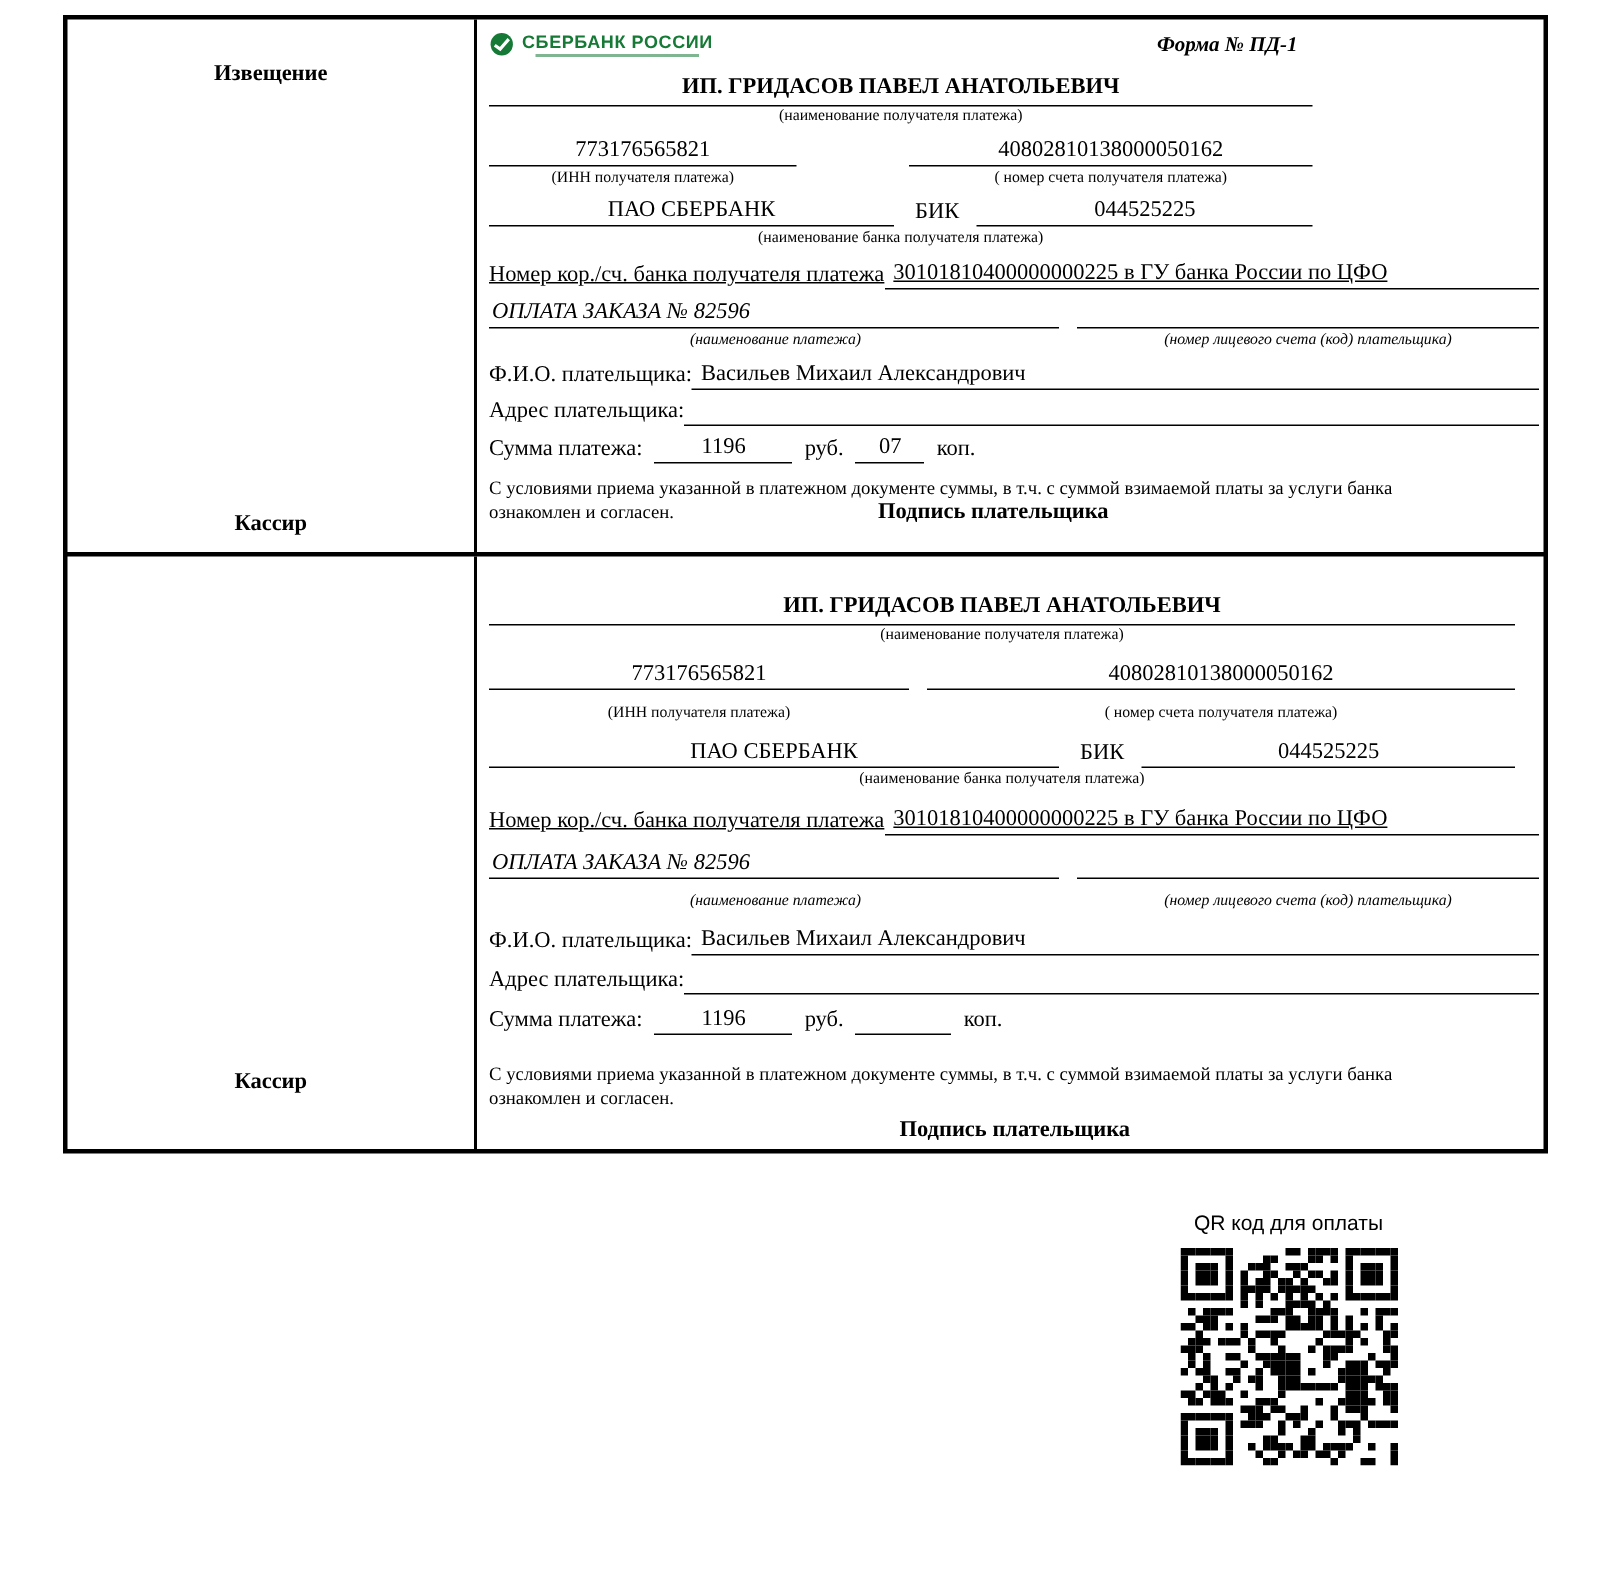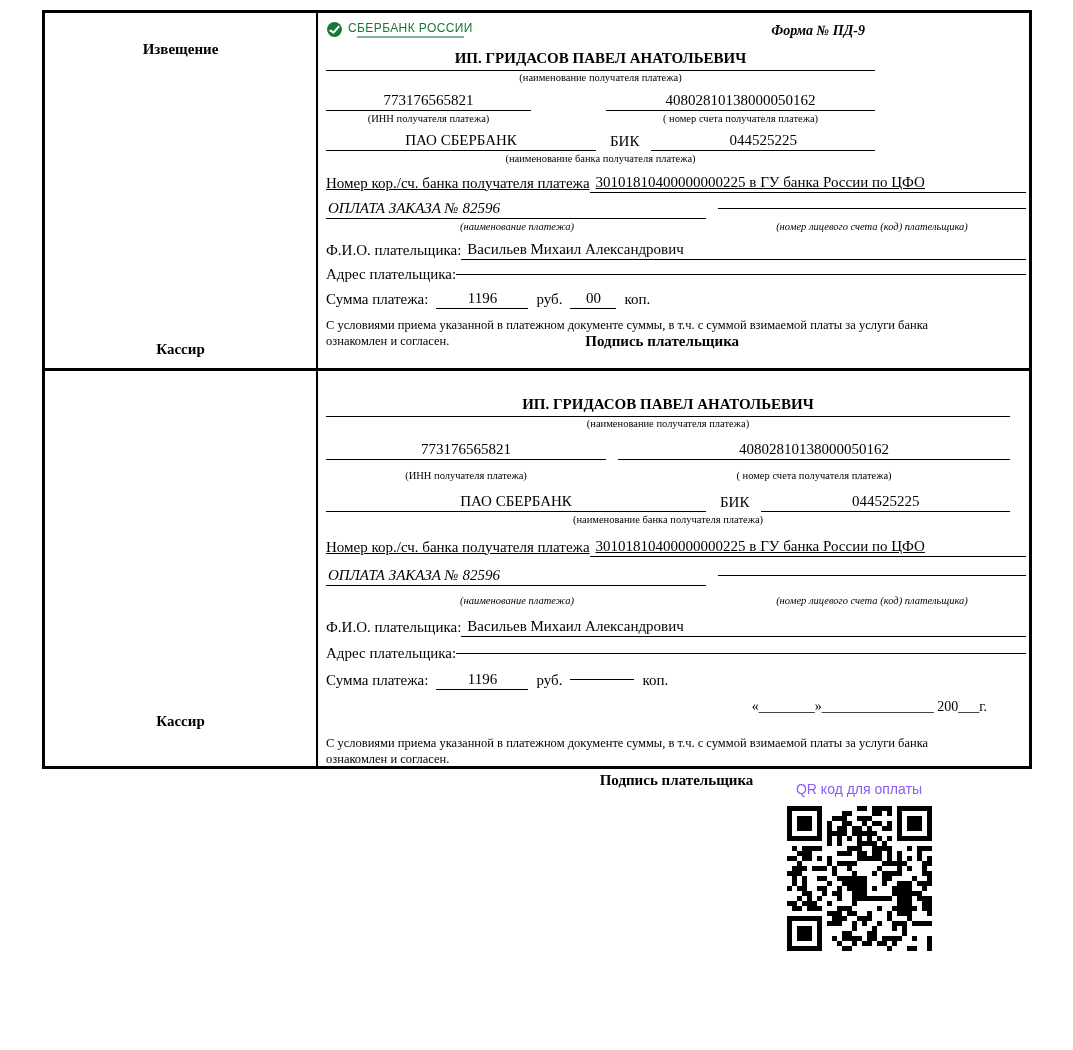--- a/index.html
+++ b/index.html
@@ -18,30 +18,30 @@
   .box.top .pos-cashier { bottom:10px; }
   .box.bottom .pos-receipt { bottom:72px; }
   .box.bottom .pos-cashier { bottom:36px; }
 
   .box-right { flex:1; min-width:0; padding:8px 2px 4px 8px; font-size:15px; line-height:20px; }
 
   .logo-row { display:flex; justify-content:space-between; align-items:flex-start; height:26px; }
   .sber-logo { display:flex; align-items:center; gap:5px; }
   .logo-txtwrap { display:flex; flex-direction:column; }
   .logo-text { color:var(--sber-green,#167a36); font-family:"Liberation Sans",sans-serif;
-               font-weight:normal; font-size:12px; letter-spacing:.4px; line-height:14px; }
+               font-weight:bold; font-size:12px; letter-spacing:.4px; line-height:14px; }
   .logo-sub { height:2px; background:var(--sber-green,#167a36); opacity:.55; margin-top:1px; width:86%; align-self:center; }
   .form-code { font-weight:bold; font-style:italic; font-size:14px; margin-right:162px; }
 
   .titleblock { margin-top:2px; }
   .title { font-weight:bold; text-align:center; border-bottom:1px solid #000; line-height:19px; padding-bottom:2px; }
   .short { margin-right:var(--sg); }
   .cap { font-size:10.5px; line-height:13px; text-align:center; }
 
-  .row { display:flex; align-items:center; }
+  .row { display:flex; align-items:flex-end; }
   .u { border-bottom:1px solid #000; }
   .val-c { text-align:center; }
 
   .pair { margin-top:6px; }
   .pair .col1 { width:205px; }
   .pair .gap { width:75px; }
   .pair .col2 { flex:1; margin-right:var(--sg); }
   .box.bottom .pair .col1 { width:280px; }
   .box.bottom .pair .gap { width:12px; }
 
@@ -90,21 +90,21 @@
   .box.bottom .bankrow { margin-top:9px; }
   .box.bottom .corr { margin-top:10px; }
   .box.bottom .purpose { margin-top:8px; }
   .box.bottom .fio { margin-top:9px; }
   .box.bottom .addr { margin-top:6px; }
   .box.bottom .amount { margin-top:6px; }
   .box.bottom .date { margin-top:7px; margin-right:40px; }
   .box.bottom .terms { margin-top:18px; }
 
   .qr-area { position:absolute; left:783px; top:780px; width:152px; text-align:center; }
-  .qr-title { font-family:"Liberation Sans",sans-serif; font-size:14px; color:#8b5cf6; line-height:18px; }
+  .qr-title { font-family:"Liberation Sans",sans-serif; font-size:14px; color:#000000; line-height:18px;margin-top:26px; }
   .qr-svg { display:block; margin:8px auto 0 auto; background:#fff; }
 </style>
 </head>
 <body>
 
 <div class="page">
   <div class="form-wrap">
 
     <div class="box top">
       <div class="box-left">
@@ -117,21 +117,21 @@
           <div class="sber-logo">
             <svg width="17" height="17" viewBox="0 0 16 16">
               <circle cx="8" cy="8" r="7" fill="#167a36"></circle>
               <path d="M3.6 8.6 L7 11 L12.4 4.8" stroke="#fff" stroke-width="2" fill="none"></path>
             </svg>
             <span class="logo-txtwrap">
               <span class="logo-text">СБЕРБАНК РОССИИ</span>
               <span class="logo-sub"></span>
             </span>
           </div>
-          <div class="form-code">Форма № ПД-9</div>
+          <div class="form-code">Форма № ПД-1</div>
         </div>
 
         <div class="titleblock short">
           <div class="title">ИП. ГРИДАСОВ ПАВЕЛ АНАТОЛЬЕВИЧ</div>
           <div class="cap">(наименование получателя платежа)</div>
         </div>
 
         <div class="row pair">
           <span class="u col1 val-c">773176565821</span>
           <span class="gap"></span>
@@ -173,21 +173,21 @@
 
         <div class="row addr">
           <span>Адрес плательщика:</span>
           <span class="u addr-u"></span>
         </div>
 
         <div class="row amount">
           <span>Сумма платежа:</span>
           <span class="u amt-rub">1196</span>
           <span class="unit">руб.</span>
-          <span class="u amt-kop">00</span>
+          <span class="u amt-kop">07</span>
           <span>коп.</span>
         </div>
 
 
         <div class="terms">
           <span>С условиями приема указанной в платежном документе суммы, в т.ч. с суммой взимаемой платы за услуги банка</span>
           <span class="terms2row">
             <span>ознакомлен и согласен.</span>
             <span class="sig">Подпись плательщика</span>
           </span>
@@ -252,21 +252,20 @@
         </div>
 
         <div class="row amount">
           <span>Сумма платежа:</span>
           <span class="u amt-rub">1196</span>
           <span class="unit">руб.</span>
           <span class="u amt-kop"></span>
           <span>коп.</span>
         </div>
 
-        <div class="date">«________»________________ 200___г.</div>
 
         <div class="terms">
           <span>С условиями приема указанной в платежном документе суммы, в т.ч. с суммой взимаемой платы за услуги банка</span><br>
           <span>ознакомлен и согласен.</span>
           <div class="sig-row">
             <span class="sig">Подпись плательщика</span>
           </div>
         </div>
 
       </div>

